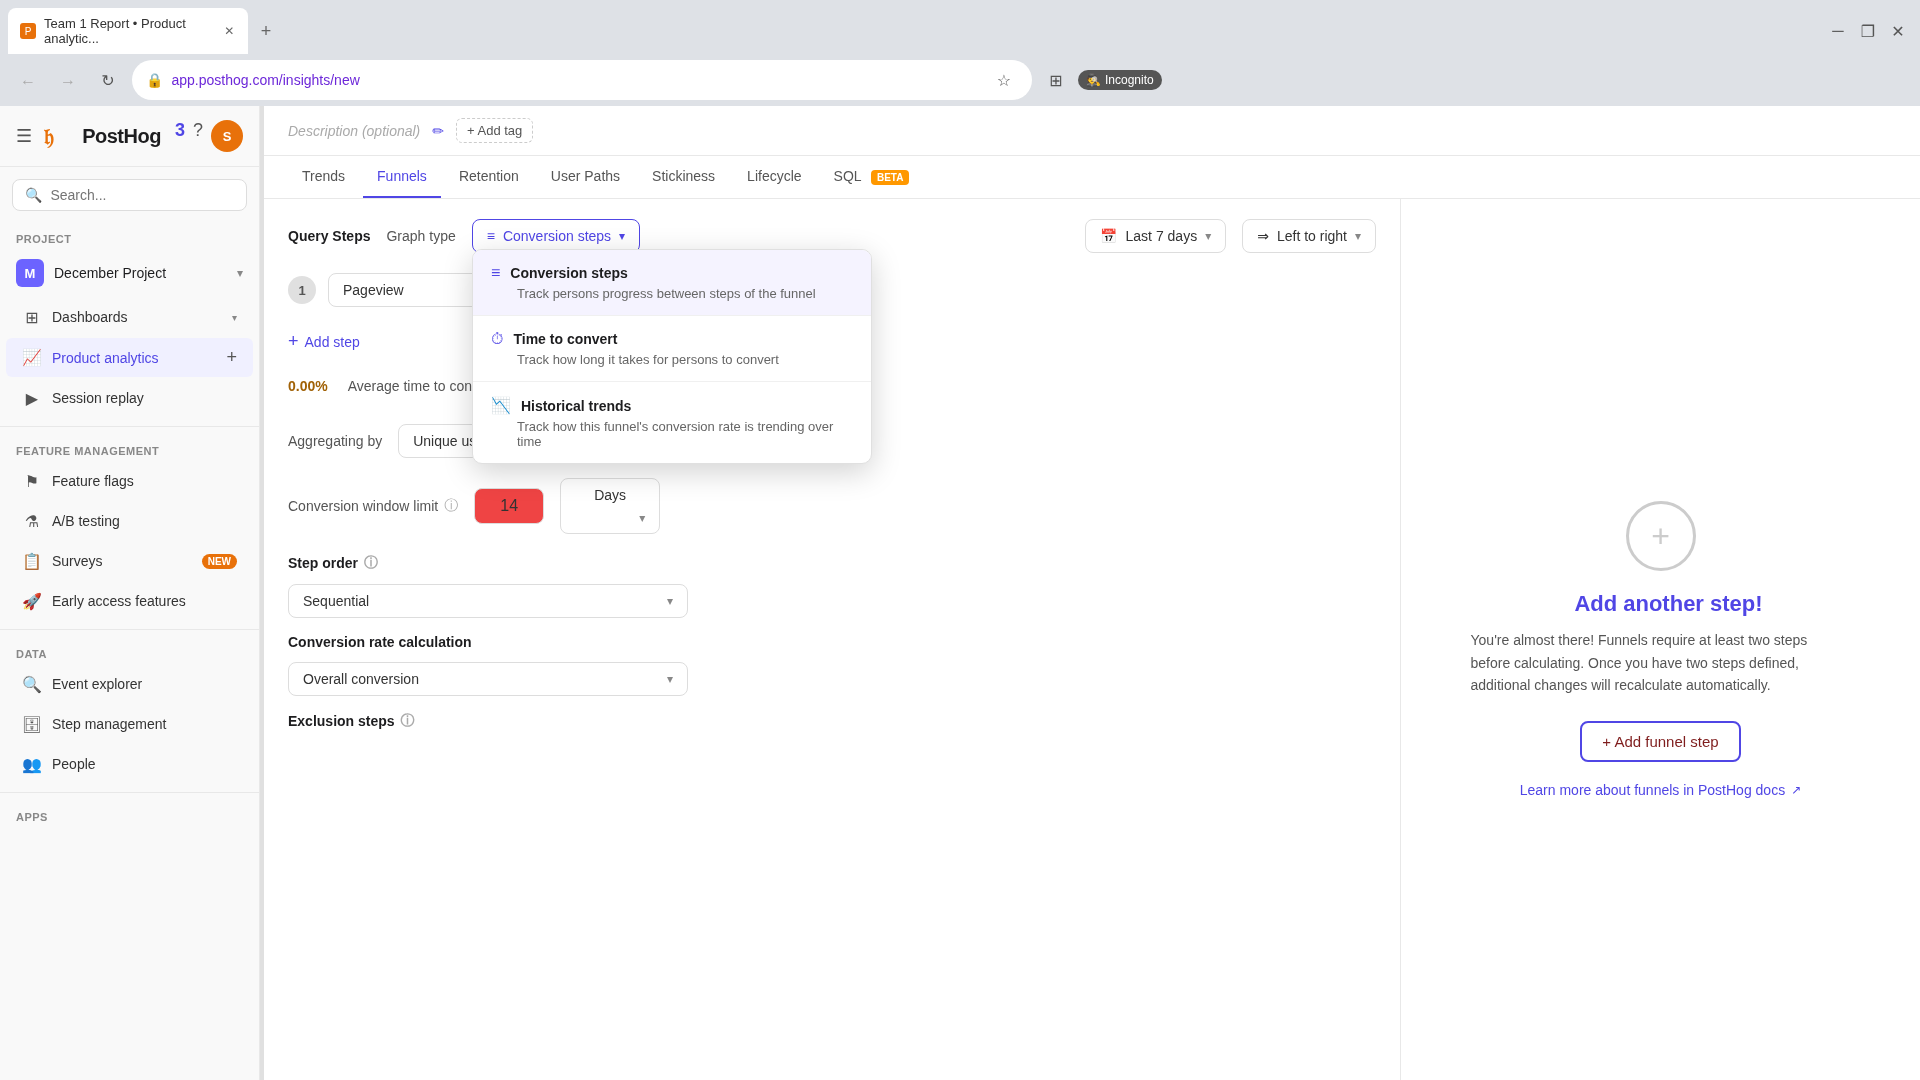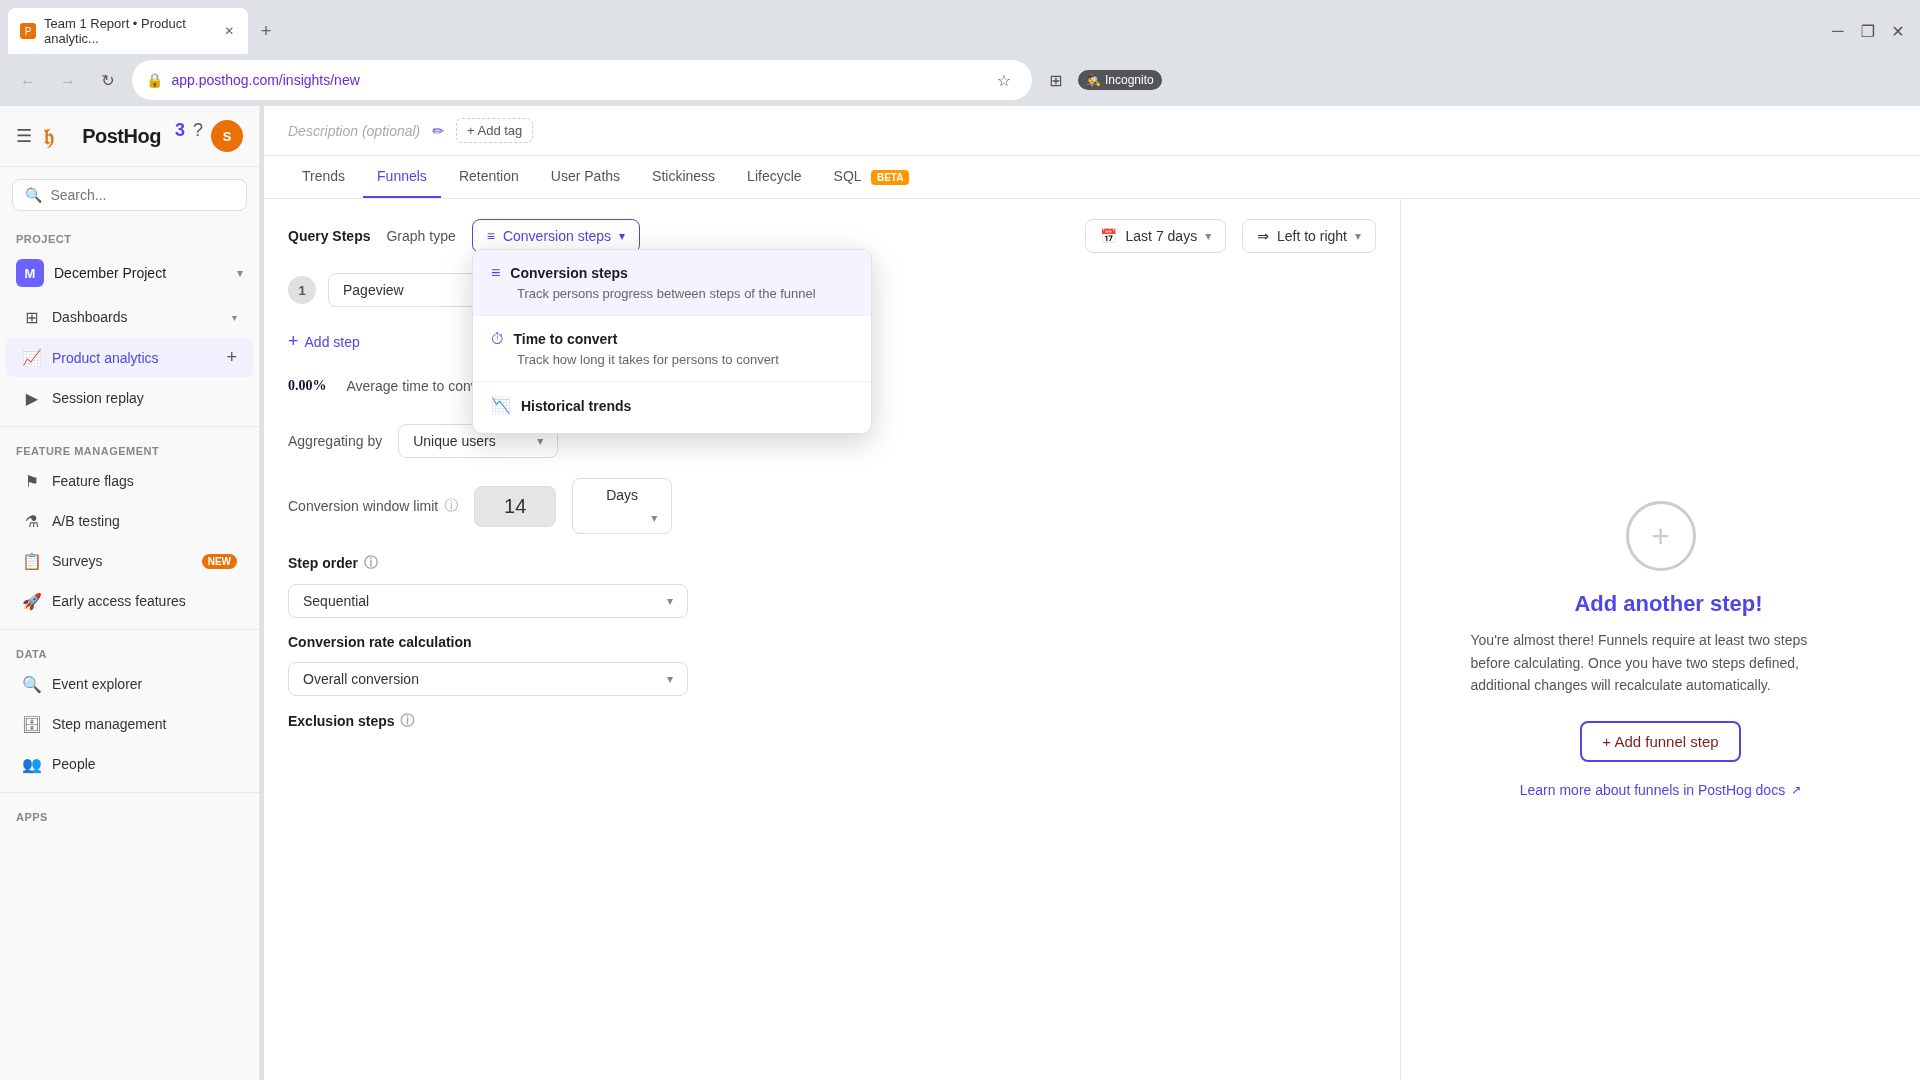--- a/index.html
+++ b/index.html
@@ -110,21 +110,21 @@
 
     
     .stats-row { display: flex; align-items: center; gap: 20px; padding: 10px 0; font-size: 14px; color: #555; }
     .stat-link { color: #5046e5; font-weight: 500; cursor: pointer; }
 
     
     .form-row { display: flex; align-items: center; gap: 16px; margin-bottom: 20px; flex-wrap: wrap; }
     .form-label { font-size: 14px; color: #555; display: flex; align-items: center; gap: 6px; }
     .info-icon { color: #aaa; font-size: 14px; cursor: pointer; }
     .form-select { background: white; border: 1px solid #ddd; border-radius: 8px; padding: 8px 14px; font-size: 14px; color: #333; cursor: pointer; display: flex; align-items: center; gap: 8px; min-width: 160px; }
-    .form-input { background: #e5e5e5; border: 1px solid #ddd; border-radius: 8px; padding: 8px 12px; font-size: 20px; color: #333; width: 82px; text-align: center; }
+    .form-input { background: #ef4444; border: 1px solid #ddd; border-radius: 8px; padding: 8px 12px; font-size: 16px; color: #333; width: 70px; text-align: center; }
     .select-chevron { margin-left: auto; font-size: 12px; color: #888; }
 
     .form-section-label { font-size: 14px; font-weight: 600; color: #1d1d1f; margin-bottom: 12px; display: flex; align-items: center; gap: 6px; }
 
     
     .right-panel { width: 520px; background: white; border-left: 1px solid #e8e8e8; display: flex; flex-direction: column; align-items: center; justify-content: center; padding: 40px; }
     .add-step-circle { width: 70px; height: 70px; border: 3px solid #ccc; border-radius: 50%; display: flex; align-items: center; justify-content: center; font-size: 32px; color: #ccc; margin-bottom: 20px; }
     .right-panel-title { font-size: 22px; font-weight: 700; color: #5046e5; margin-bottom: 12px; text-align: center; margin-left: 16px; }
     .right-panel-desc { font-size: 14px; color: #555; text-align: left; line-height: 1.6; margin-bottom: 24px; max-width: 380px; }
     .add-funnel-step-btn { display: flex; align-items: center; gap: 8px; background: white; border: 2px solid #5046e5; border-radius: 8px; padding: 10px 20px; font-size: 15px; color: #7f1d1d; cursor: pointer; font-weight: 500; margin-bottom: 20px; }
@@ -323,20 +323,21 @@
                 <span class="dropdown-item-icon">⏱</span>
                 <span class="dropdown-item-title">Time to convert</span>
               </div>
               <div class="dropdown-item-desc">Track how long it takes for persons to convert</div>
             </div>
             <div class="dropdown-item">
               <div class="dropdown-item-header">
                 <span class="dropdown-item-icon">📉</span>
                 <span class="dropdown-item-title">Historical trends</span>
               </div>
+              <div class="dropdown-item-desc">Track how this funnel's conversion rate is trending over time</div>
             </div>
           </div>
 
           <div style="flex:1;"></div>
 
           <div class="date-range-btn">
             <span>📅</span>
             <span>Last 7 days</span>
             <span style="font-size:12px;color:#888;">▾</span>
           </div>
@@ -354,21 +355,21 @@
             <div class="step-chip">Pageview</div>
           </div>
         </div>
 
         <div class="add-step-btn">
           <span class="add-step-plus">+</span>
           <span>Add step</span>
         </div>
 
         <div class="stats-row" style="margin-top:8px;margin-bottom:20px;">
-          <span style="color:#0f172a;font-weight:600;font-family:Liberation Serif, serif;">0.00%</span>
+          <span style="color:#a16207;font-weight:600;">0.00%</span>
           <span>Average time to convert:</span>
           <span style="color:#5046e5;font-weight:600;">0s</span>
           <span style="color:#ccc;">•</span>
           <span class="stat-link">Refresh</span>
         </div>
 
         <div class="form-row">
           <span class="form-label">Aggregating by</span>
           <div class="form-select">
             <span>Unique users</span>

